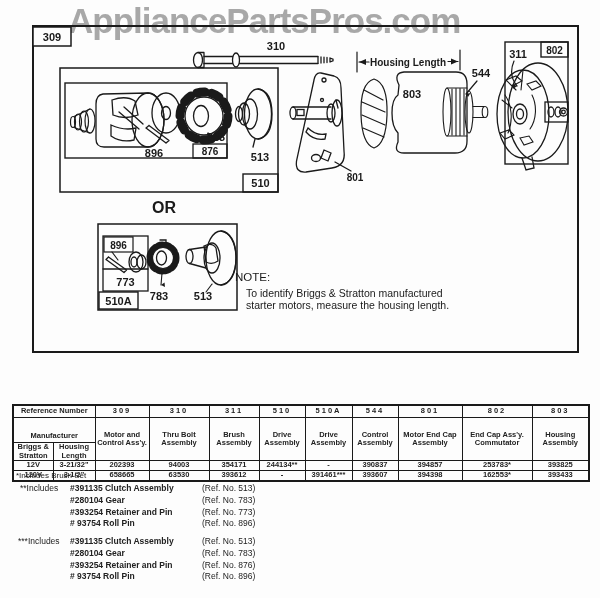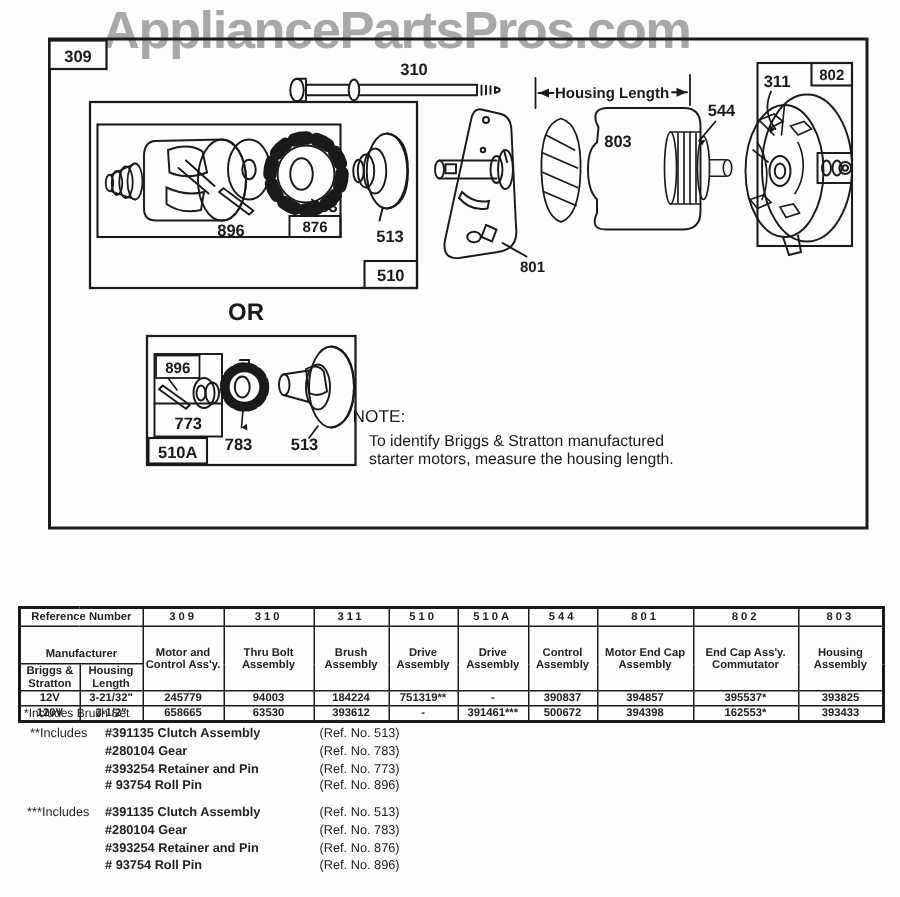--- a/index.html
+++ b/index.html
@@ -19,21 +19,21 @@
   td.refnum{letter-spacing:2px;height:11px;}
   td.cname{vertical-align:top;padding-top:1px;height:42px;}
   tr.hdr3 td{height:17px;}
   tr.datarow td{height:9px;}
 
   .fn1{position:absolute;left:16px;top:471px;font-size:8px;font-weight:normal;color:#222;z-index:3;}
   .fn-block{position:absolute;z-index:3;font-size:8.5px;color:#222;}
   .fn-row{display:flex;line-height:11.8px;}
   .fn-marker{width:50px;flex:0 0 50px;}
   .fn-part{width:132px;flex:0 0 132px;font-weight:bold;}
-  .fn-ref{flex:1;margin-left:11px;}
+  .fn-ref{flex:1;}
 </style>
 </head>
 <body>
 
 <div class="page">
 
   <div class="watermark">AppliancePartsPros.com</div>
 
   <svg class="diagram" width="600" height="400" viewBox="0 0 600 400" fill="none" stroke="#1a1a1a" stroke-width="1.3" stroke-linecap="round">
 
@@ -293,39 +293,39 @@
             <div>Stratton</div>
           </td>
       <td>
             <div>Housing</div>
             <div>Length</div>
           </td>
     </tr>
     <tr class="datarow">
       <td>12V</td>
       <td>3-21/32"</td>
-      <td>245779</td>
+      <td>202393</td>
       <td>94003</td>
-      <td>184224</td>
-      <td>751319**</td>
+      <td>354171</td>
+      <td>244134**</td>
       <td>-</td>
       <td>390837</td>
       <td>394857</td>
-      <td>395537*</td>
+      <td>253783*</td>
       <td>393825</td>
     </tr>
     <tr class="datarow">
       <td>120V</td>
       <td>3-1/2"</td>
       <td>658665</td>
       <td>63530</td>
       <td>393612</td>
       <td>-</td>
       <td>391461***</td>
-      <td>500672</td>
+      <td>393607</td>
       <td>394398</td>
       <td>162553*</td>
       <td>393433</td>
     </tr>
   </tbody>
     </table>
 
   <div class="fn1">*Includes Brush Set</div>
 
   <div class="fn-block" style="left:20px;top:483px">

